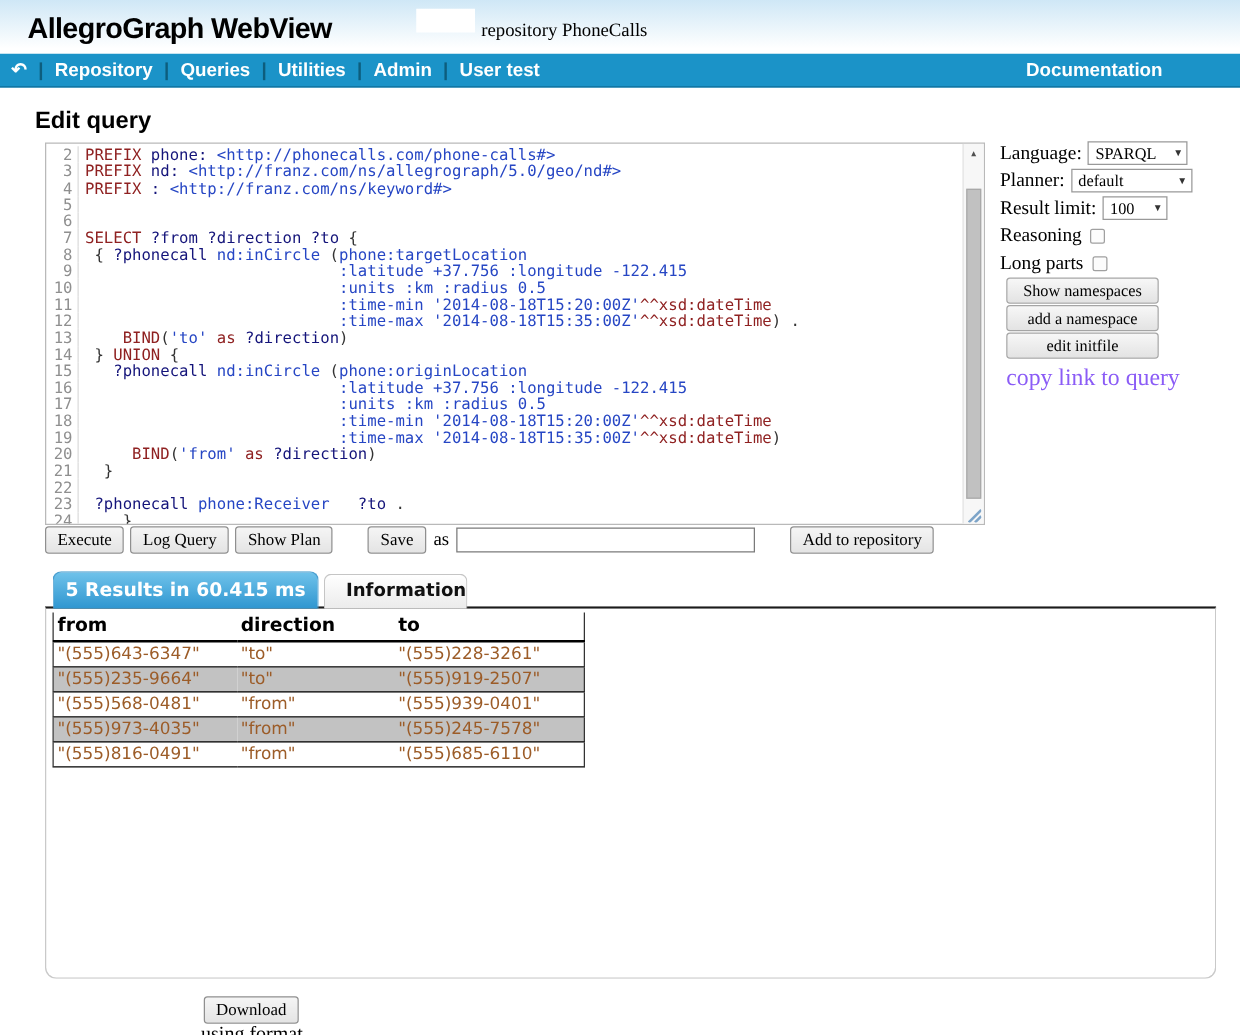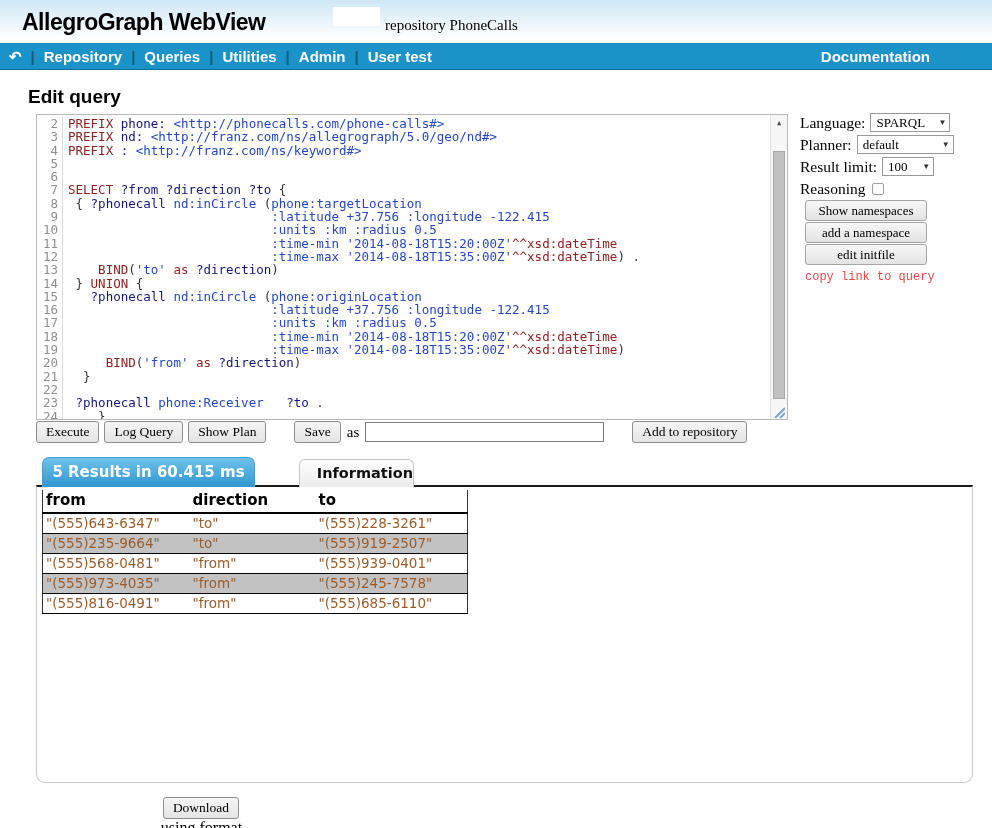--- a/index.html
+++ b/index.html
@@ -51,35 +51,35 @@
   .ctl-row { height:21px; margin-bottom:1px; display:flex; align-items:center; }
   .selectbox { display:inline-flex; align-items:center; justify-content:space-between;
                border:1px solid #999; background:#fff; height:19px; padding:0 3px 0 5px;
                font-family:"Liberation Serif", serif; font-size:13px; cursor:pointer; margin-left:5px; }
   .sel-arrow { font-size:8px; color:#333; margin-left:5px; }
   .checkbox { display:inline-block; width:12px; height:12px; border:1px solid #a0a0a0;
               border-radius:2px; background:#fcfcfc; margin-left:7px; cursor:pointer; }
   .ctl-btn { display:block; width:122px; height:21px; margin:1px 0 1px 5px;
              background:linear-gradient(#f7f7f7,#e3e3e3); border:1px solid #a5a5a5; border-radius:3px;
              font-family:"Liberation Serif", serif; font-size:13px; color:#000; cursor:pointer; }
-  .copy-link { margin:4px 0 0 5px; font-size:12px; color:#ef4444; cursor:pointer; display:inline-block;font-family:Liberation Mono, monospace; }
+  .copy-link { margin:4px 0 0 5px; font-size:19px; color:#8b5cf6; cursor:pointer; display:inline-block; }
 
   
   .action-row { position:absolute; left:36px; top:421px; display:flex; align-items:center;
                 font-family:"Liberation Serif", serif; font-size:15px; }
   .btn { background:linear-gradient(#f5f5f5,#e4e4e4); border:1px solid #8f8f8f; border-radius:3px;
          font-family:"Liberation Serif", serif; font-size:13.5px; color:#000;
          padding:2px 9px; height:22px; cursor:pointer; }
   .action-row .gap-s { width:5px; } .action-row .gap-l { width:28px; } .action-row .gap-m { width:6px; }
   .save-input { width:239px; height:20px; border:1px solid #7a7a7a; margin-left:6px;
                 font-family:"Liberation Serif", serif; font-size:13px; padding:0 3px; }
   .add-repo { margin-left:28px; }
 
   
-  .tabs { position:absolute; left:42px; top:457px; display:flex; align-items:flex-end; z-index:2;gap:40px; }
+  .tabs { position:absolute; left:42px; top:457px; display:flex; align-items:flex-end; z-index:2; }
   .tab-active { width:213px; height:30px; border:1px solid #4a9fd0; border-bottom:none;
                 border-radius:7px 7px 0 0; background:linear-gradient(#6fc2ea,#2f96d0);
                 color:#fff; font-weight:bold; font-size:15px; text-align:center; line-height:29px;
                 font-family:"DejaVu Sans", sans-serif; cursor:pointer; }
   .tab-idle { width:115px; height:28px; margin-left:4px; border:1px solid #c5c5c5; border-bottom:none;
               border-radius:6px 6px 0 0; background:linear-gradient(#ffffff,#ebebeb);
               color:#111; font-weight:bold; font-size:14.5px; text-align:right; line-height:27px;
               font-family:"DejaVu Sans", sans-serif; cursor:pointer; }
 
   
@@ -178,20 +178,24 @@
       <span>Result limit:</span>
       <span class="selectbox" style="width:52px">
         <span>100</span>
         <span class="sel-arrow">▼</span>
       </span>
     </div>
     <div class="ctl-row">
       <span>Reasoning</span>
       <span class="checkbox"></span>
     </div>
+    <div class="ctl-row">
+      <span>Long parts</span>
+      <span class="checkbox"></span>
+    </div>
     <button class="ctl-btn">Show namespaces</button>
     <button class="ctl-btn">add a namespace</button>
     <button class="ctl-btn">edit initfile</button>
     <span class="copy-link">copy link to query</span>
   </div>
 
   <div class="action-row">
     <button class="btn">Execute</button>
     <span class="gap-s"></span>
     <button class="btn">Log Query</button>

